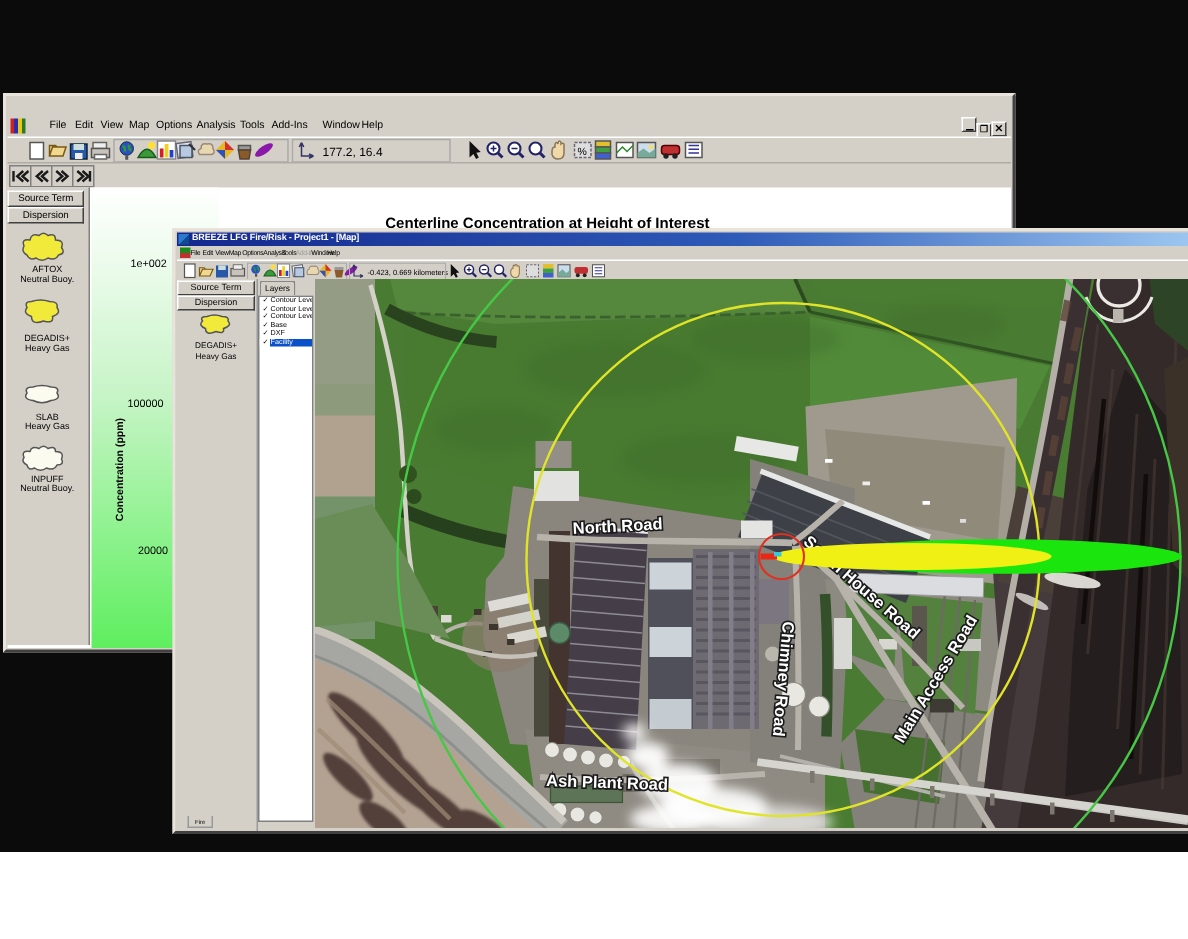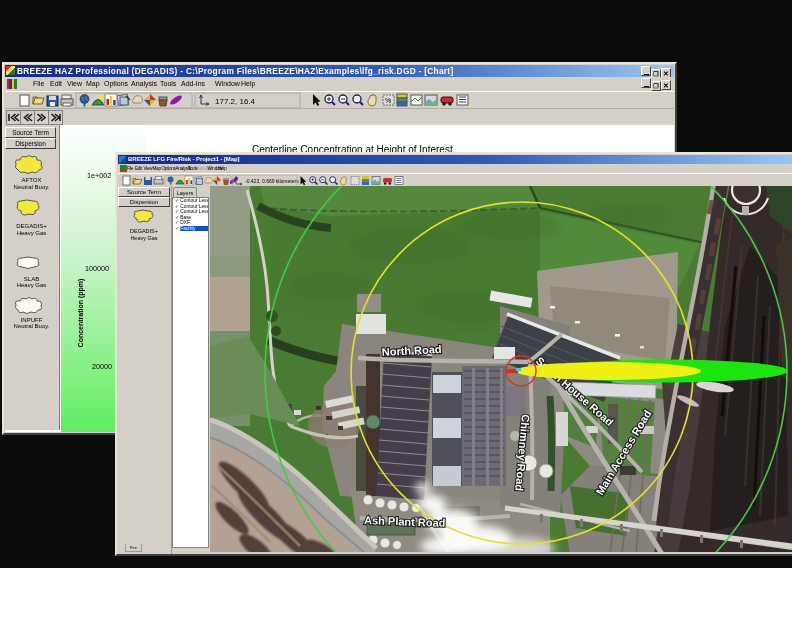--- a/index.html
+++ b/index.html
@@ -5,26 +5,20 @@
 #canvas{position:absolute;left:0;top:0;width:792px;height:568px;background:#0b0b0b}
 .win{position:absolute;background:#d4d0c8;border:2px solid;border-color:#e8e4dc #404040 #404040 #e8e4dc}
 .tb{position:absolute;overflow:hidden;white-space:nowrap;background:linear-gradient(90deg,#14288e 0%,#2e5ab8 55%,#9cc6f0 100%);color:#fff;font-weight:bold}
 .menu{color:#000;position:absolute;white-space:nowrap}
 .menu span{display:inline-block}
 .wbtn{display:inline-block;background:#d4d0c8;border:1px solid;border-color:#fff #404040 #404040 #fff;color:#000;text-align:center;font-weight:bold}
 </style></head><body>
 <div id="canvas"></div>
 
 <div class="win" id="w1" style="left:2px;top:62px;width:675px;height:373px">
- <div class="tb" style="left:1px;top:1px;right:1px;height:12px;font-size:8.3px;line-height:12px;letter-spacing:0.3px">
-   <span style="display:inline-block;width:9px;height:9px;margin:1px 2px 0 1px;background:linear-gradient(135deg,#d33 30%,#ffe34d 30% 60%,#2a7a2a 60%);vertical-align:top"></span>BREEZE HAZ Professional (DEGADIS) - C:\Program Files\BREEZE\HAZ\Examples\lfg_risk.DGD - [Chart]
-   <span style="position:absolute;right:3px;top:1px">
-     <span class="wbtn" style="width:10px;height:10px"><span style="display:block;margin:6.5px auto 0;width:5px;border-top:1.5px solid #000"></span></span><span class="wbtn" style="width:10px;height:10px;font-size:6px;line-height:9px">❐</span><span class="wbtn" style="width:10px;height:10px;font-size:7px;line-height:9px">✕</span>
-   </span>
- </div>
  <div class="menu" style="left:1px;top:13px;right:1px;height:14px;font-size:7px;line-height:14px;background:#d4d0c8">
    <span style="position:absolute;left:2px;top:2px;width:10px;height:10px;background:linear-gradient(90deg,#c22 25%,#2b2bb0 25% 50%,#e6c815 50% 75%,#2a7a2a 75%)"></span>
    <span style="position:absolute;left:28px">File</span>
       <span style="position:absolute;left:45px">Edit</span>
       <span style="position:absolute;left:62px">View</span>
       <span style="position:absolute;left:81px">Map</span>
       <span style="position:absolute;left:99px">Options</span>
       <span style="position:absolute;left:126px">Analysis</span>
       <span style="position:absolute;left:155px">Tools</span>
       <span style="position:absolute;left:176px">Add-Ins</span>
@@ -184,21 +178,21 @@
   <div style="position:absolute;top:150.5px;width:100%">SLAB</div>
   <div style="position:absolute;top:157px;width:100%">Heavy Gas</div>
   <svg width="34" height="20" style="position:absolute;left:9px;top:171px">
         <path d="M5,14 Q1,12 3,9 Q1,4 7,5 Q8,1 13,3 Q16,0 19,3 Q24,1 24,5 Q30,5 28,10 Q30,14 25,14 Q23,18 18,16 Q14,19 10,16 Q6,18 5,14 Z" fill="#fbfbf0" stroke="#555" stroke-width="1"></path>
       </svg>
   <div style="position:absolute;top:191.5px;width:100%">INPUFF</div>
   <div style="position:absolute;top:198px;width:100%">Neutral Buoy.</div>
  </div>
 </div>
 
-<div style="position:absolute;left:252px;top:144px;width:221px;text-align:left;font-size:10px;letter-spacing:0px;font-weight:normal;color:#000;z-index:3;white-space:nowrap">Centerline Concentration at Height of Interest</div>
+<div style="position:absolute;left:252px;top:144px;width:221px;text-align:right;font-size:10px;letter-spacing:0px;font-weight:bold;color:#000;z-index:3;white-space:nowrap">Centerline Concentration at Height of Interest</div>
 <div style="position:absolute;left:87px;top:170.5px;font-size:7.2px;color:#000;z-index:3">1e+002</div>
 <div style="position:absolute;left:85px;top:264px;font-size:7.2px;color:#000;z-index:3">100000</div>
 <div style="position:absolute;left:92px;top:361.5px;font-size:7.2px;color:#000;z-index:3">20000</div>
 <div style="position:absolute;left:36px;top:309px;font-size:7px;font-weight:bold;color:#000;transform:rotate(-90deg);transform-origin:center;width:90px;height:8px;line-height:8px;text-align:center;white-space:nowrap;z-index:3">Concentration (ppm)</div>
 
 <div class="win" id="w2" style="left:115px;top:152px;width:680px;height:404px;z-index:5">
  <div class="tb" style="left:1px;top:1px;right:0;height:9px;font-size:6px;line-height:9px;letter-spacing:-0.1px">
   <span style="display:inline-block;width:7px;height:7px;margin:1px 2px 0 1px;background:linear-gradient(135deg,#2a7ad0 50%,#104a90 50%);vertical-align:top"></span>BREEZE LFG Fire/Risk - Project1 - [Map]
  </div>
  <div class="menu" style="left:1px;top:10px;right:0;height:9px;font-size:4.6px;line-height:9px;background:#d4d0c8;letter-spacing:-0.25px">

